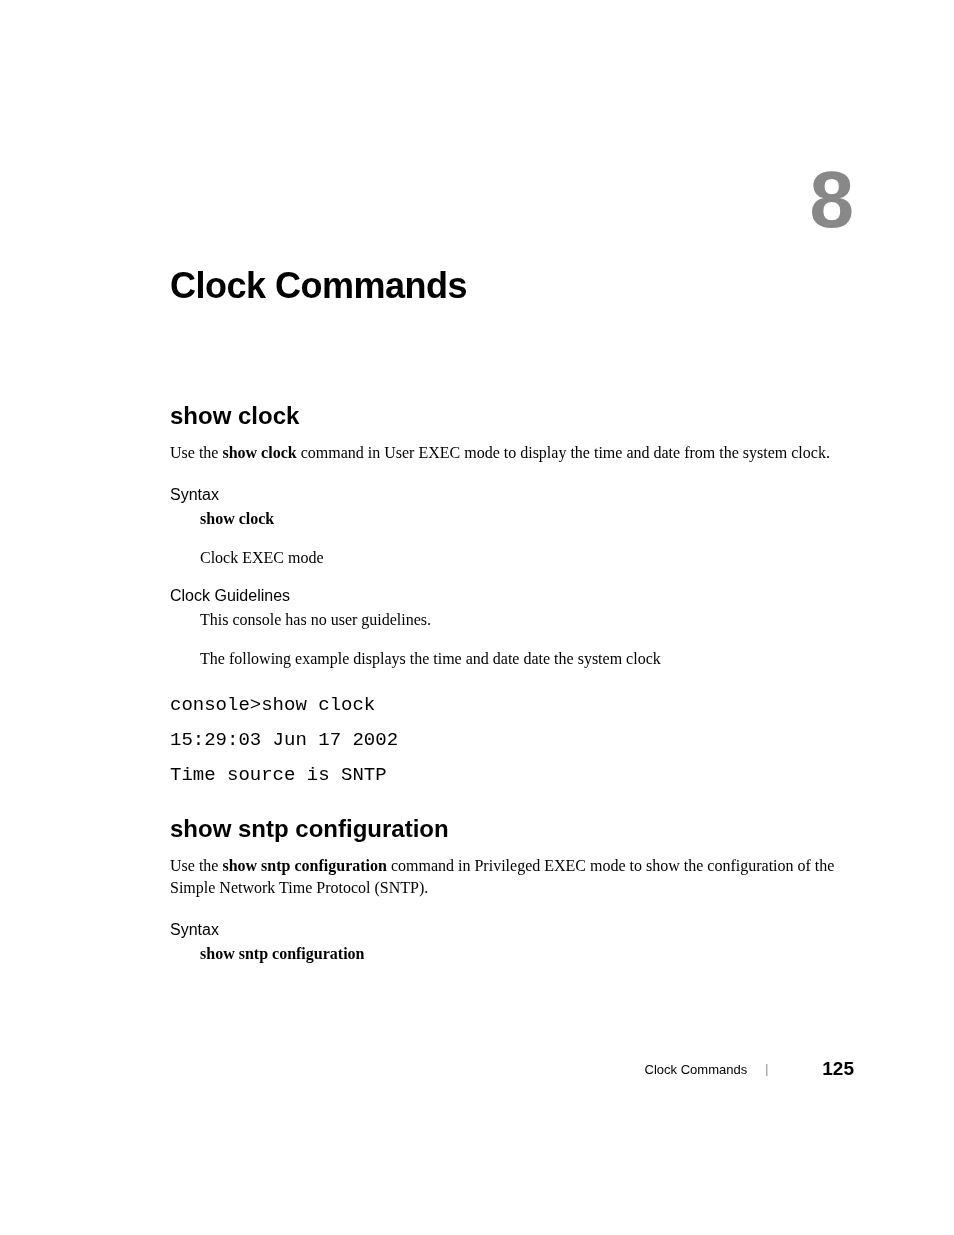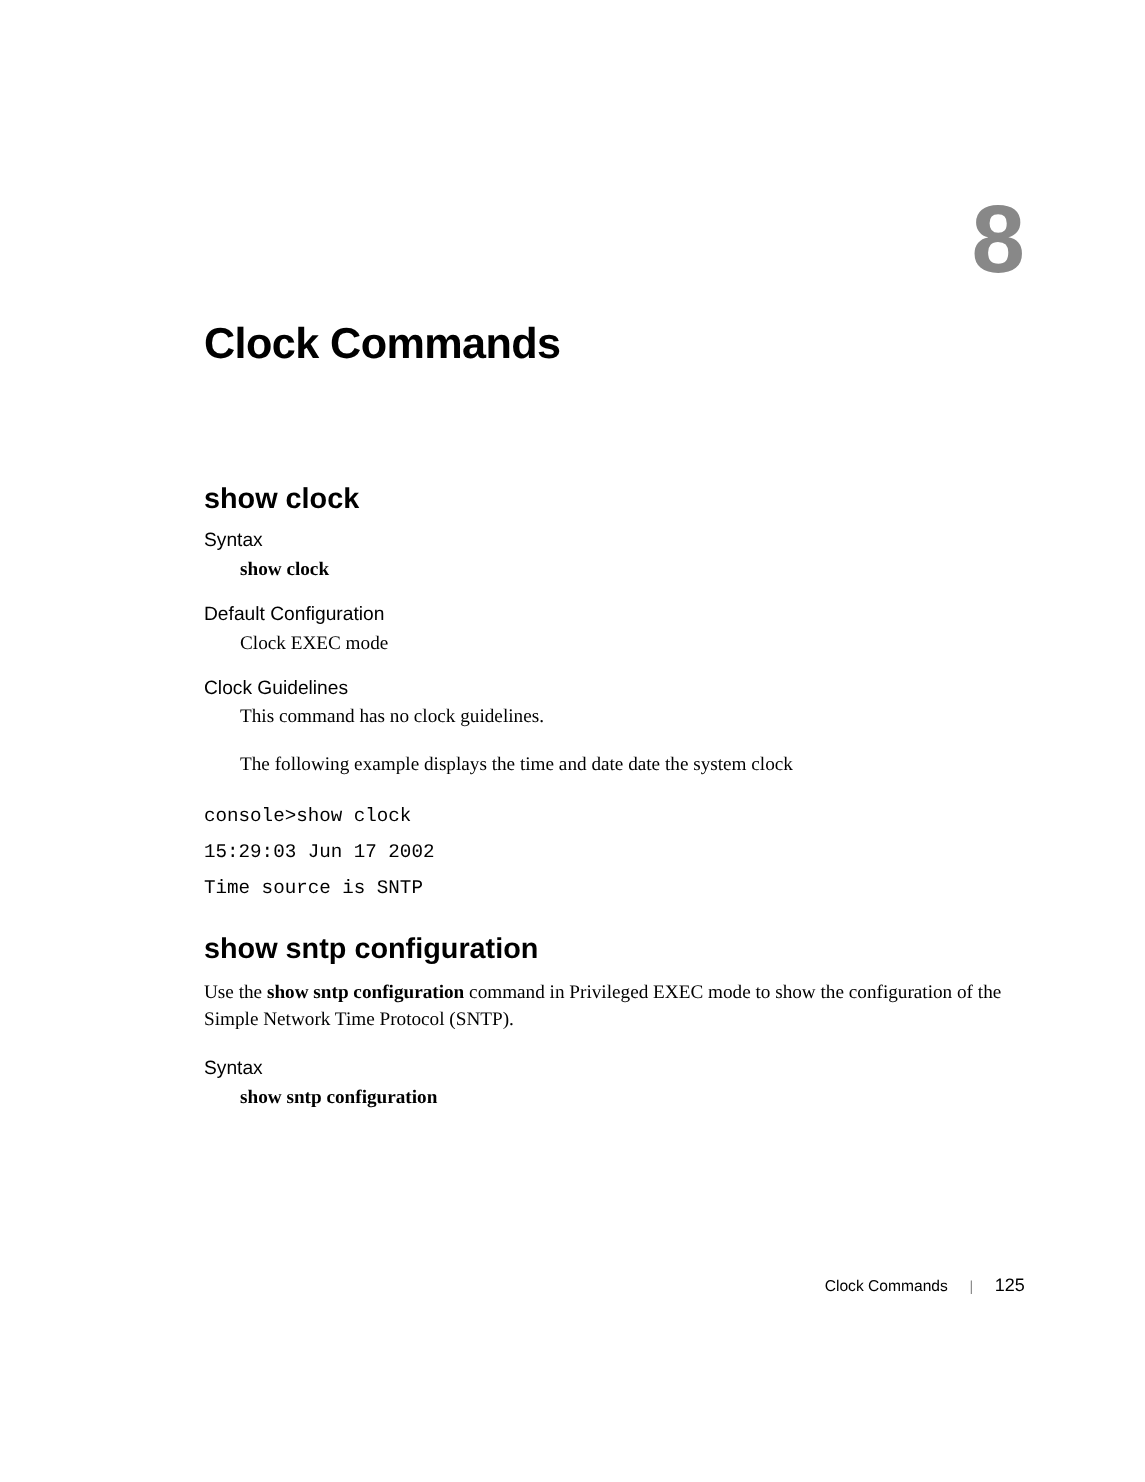--- a/index.html
+++ b/index.html
@@ -60,64 +60,67 @@
       font-size: 16px;
       line-height: 1.35;
       margin-left: 30px;
       margin-bottom: 18px;
     }
     .sub-body-bold {
       font-weight: bold;
     }
     .example-code {
       font-family: 'Courier New', Courier, monospace;
-      font-size: 16px;
+      font-size: 19px;
       line-height: 1.85;
       white-space: pre;
       margin-bottom: 22px;
     }
     .footer {
       position: absolute;
       bottom: 155px;
       right: 100px;
       font-family: Arial, Helvetica, sans-serif;
       font-size: 13px;
       display: flex;
       align-items: center;
       gap: 18px;
     }
     .footer-divider {
       color: #888;
       font-size: 12px;
     }
     .footer-page {
-      font-weight: 400;
-      font-size: 15px;
+      font-weight: 700;
+      font-size: 19px;
+      margin-left: 36px;
     }
   </style>
 </head>
 <body>
 
 <div class="chapter-number">8</div>
 
 <div class="page">
 
   <h1 class="chapter-title">Clock Commands</h1>
 
   <h2 class="section-title">show clock</h2>
+  <p class="body-text">
+    <span>Use the </span><span class="bold-inline">show clock</span><span>  command in User EXEC mode to display the time and date from the system clock.</span>
+  </p>
 
   <div class="subsection-heading">Syntax</div>
   <p class="sub-body sub-body-bold">show clock</p>
 
-  <div class="subsection-heading">Default Configuration</div>
 
   <p class="sub-body">Clock EXEC mode</p>
 
   <div class="subsection-heading">Clock Guidelines</div>
-  <p class="sub-body">This command has no clock guidelines.</p>
+  <p class="sub-body">This console has no user guidelines.</p>
 
   <p class="sub-body">The following example displays the time and date date the system clock</p>
 
   <div class="example-code">console&gt;show clock
 15:29:03 Jun 17 2002
 Time source is SNTP</div>
 
   <h2 class="section-title">show sntp configuration</h2>
   <p class="body-text">
     <span>Use the </span><span class="bold-inline">show sntp configuration</span><span> command in Privileged EXEC mode to show the configuration of the Simple Network Time Protocol (SNTP).</span>

